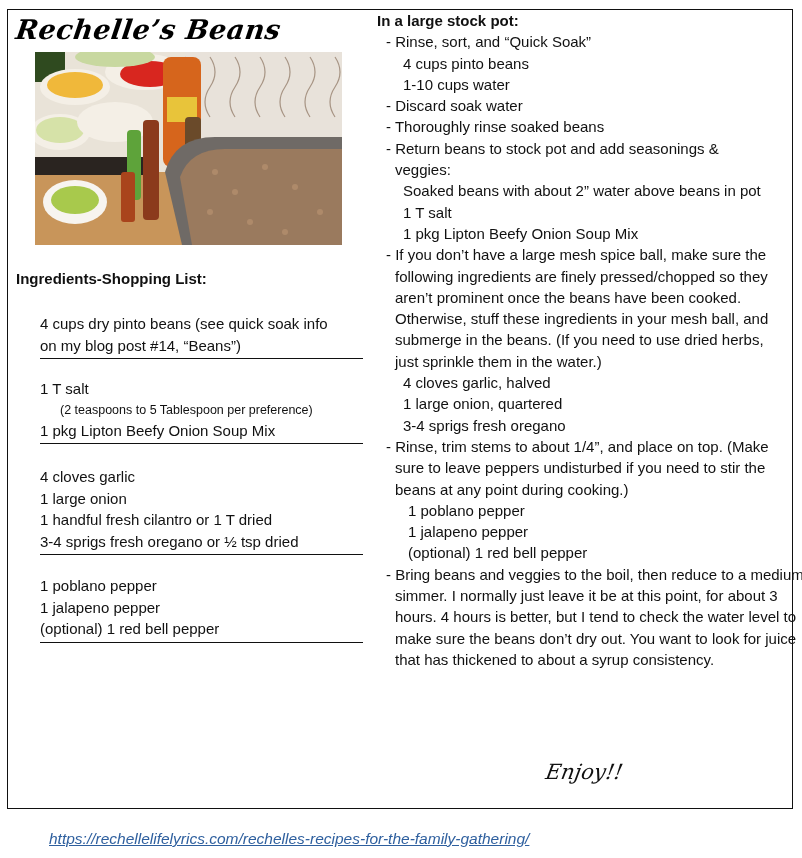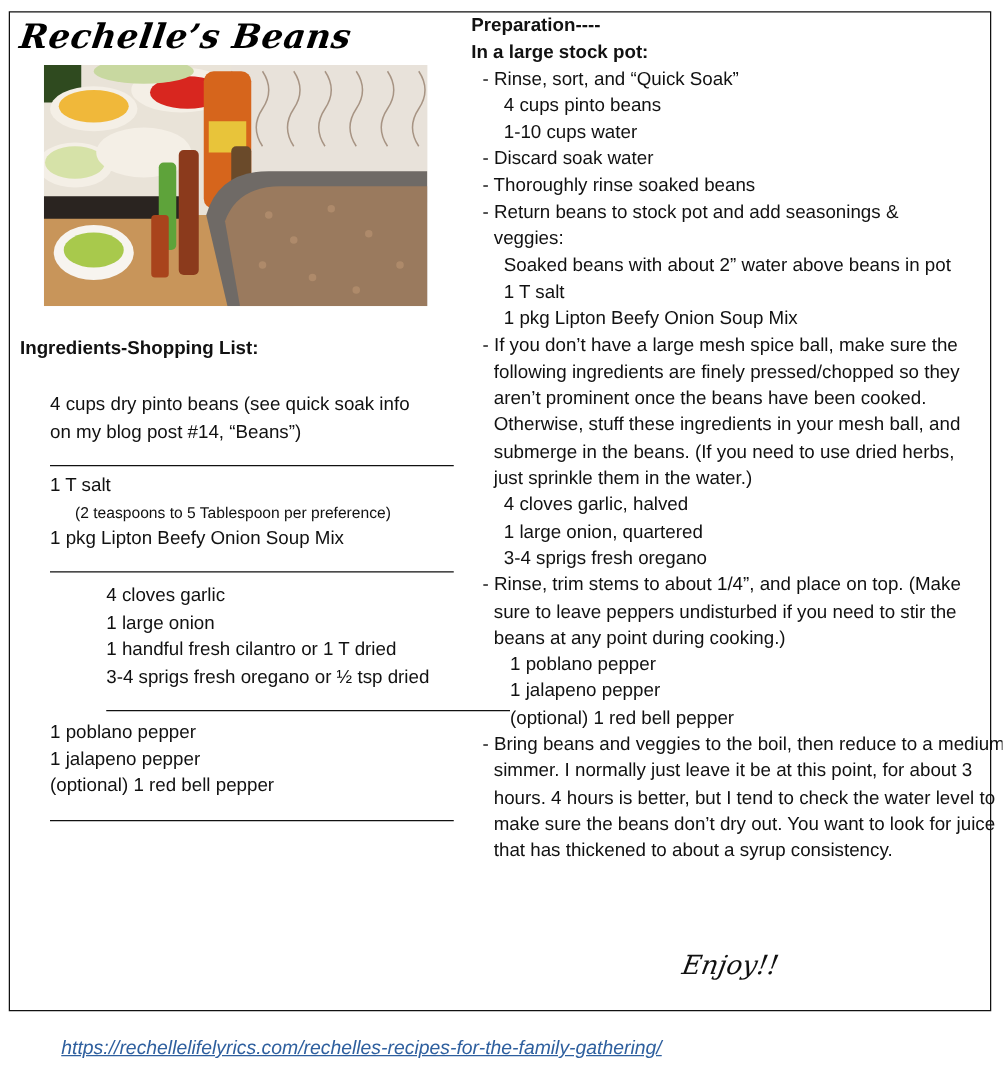--- a/index.html
+++ b/index.html
@@ -7,21 +7,21 @@
            font-family: "Liberation Sans", "DejaVu Sans", sans-serif; color: #111; }
     .frame { position: absolute; left: 7px; top: 9px; width: 786px; height: 800px;
              border: 1.5px solid #111; box-sizing: border-box; }
     .title { position: absolute; left: 16px; top: 14px; font-family: "DejaVu Serif", serif;
              font-style: italic; font-weight: bold; font-size: 27px; letter-spacing: 0.5px;
              transform: skewX(-8deg); color: #000; }
     .photo { position: absolute; left: 35px; top: 52px; width: 307px; height: 193px; overflow: hidden; }
     .photo svg { display: block; }
     .ing-heading { position: absolute; left: 16px; top: 270px; font-size: 15px; font-weight: bold; }
     .ing-group { position: absolute; left: 40px; width: 323px; border-bottom: 1.3px solid #111;
-                 font-size: 15px; line-height: 21.5px; padding-bottom: 16px; }
+                 font-size: 15px; line-height: 21.5px; padding-bottom: 2px; }
     .ing-group .line { white-space: nowrap; }
     .ing-group .note { font-size: 12.5px; padding-left: 20px; line-height: 20px; }
     .prep { position: absolute; left: 377px; top: 10px; width: 420px; font-size: 15px; line-height: 21.3px; }
     .prep .h { font-weight: bold; }
     .prep .step { padding-left: 18px; text-indent: -9px; }
     .prep .sub { padding-left: 26px; }
     .prep .sub2 { padding-left: 31px; }
     .enjoy { position: absolute; left: 546px; top: 760px; font-family: "DejaVu Serif", serif;
              font-style: italic; font-size: 21px; transform: skewX(-10deg); }
     .link { position: absolute; left: 9px; top: 830px; font-size: 15.5px; font-style: italic;
@@ -82,35 +82,34 @@
   <div class="line">4 cups dry pinto beans (see quick soak info</div>
   <div class="line">on my blog post #14, “Beans”)</div>
 </div>
 
 <div class="ing-group" style="top:378px;">
   <div class="line">1 T salt</div>
   <div class="note">(2 teaspoons to 5 Tablespoon per preference)</div>
   <div class="line">1 pkg Lipton Beefy Onion Soup Mix</div>
 </div>
 
-<div class="ing-group" style="top:466px;margin-left:45px;">
+<div class="ing-group" style="top:466px;">
   <div class="line">4 cloves garlic</div>
   <div class="line">1 large onion</div>
   <div class="line">1 handful fresh cilantro or 1 T dried</div>
   <div class="line">3-4 sprigs fresh oregano or ½ tsp dried</div>
 </div>
 
 <div class="ing-group" style="top:575px;">
   <div class="line">1 poblano pepper</div>
   <div class="line">1 jalapeno pepper</div>
   <div class="line">(optional) 1 red bell pepper</div>
 </div>
 
 <div class="prep">
-  <div class="h">Preparation----</div>
   <div class="h">In a large stock pot:</div>
 
   <div class="step">- Rinse, sort, and “Quick Soak”</div>
   <div class="sub">4 cups pinto beans</div>
   <div class="sub">1-10 cups water</div>
 
   <div class="step">- Discard soak water</div>
   <div class="step">- Thoroughly rinse soaked beans</div>
 
   <div class="step" style="width:380px;">- Return beans to stock pot and add seasonings &amp; veggies:</div>

